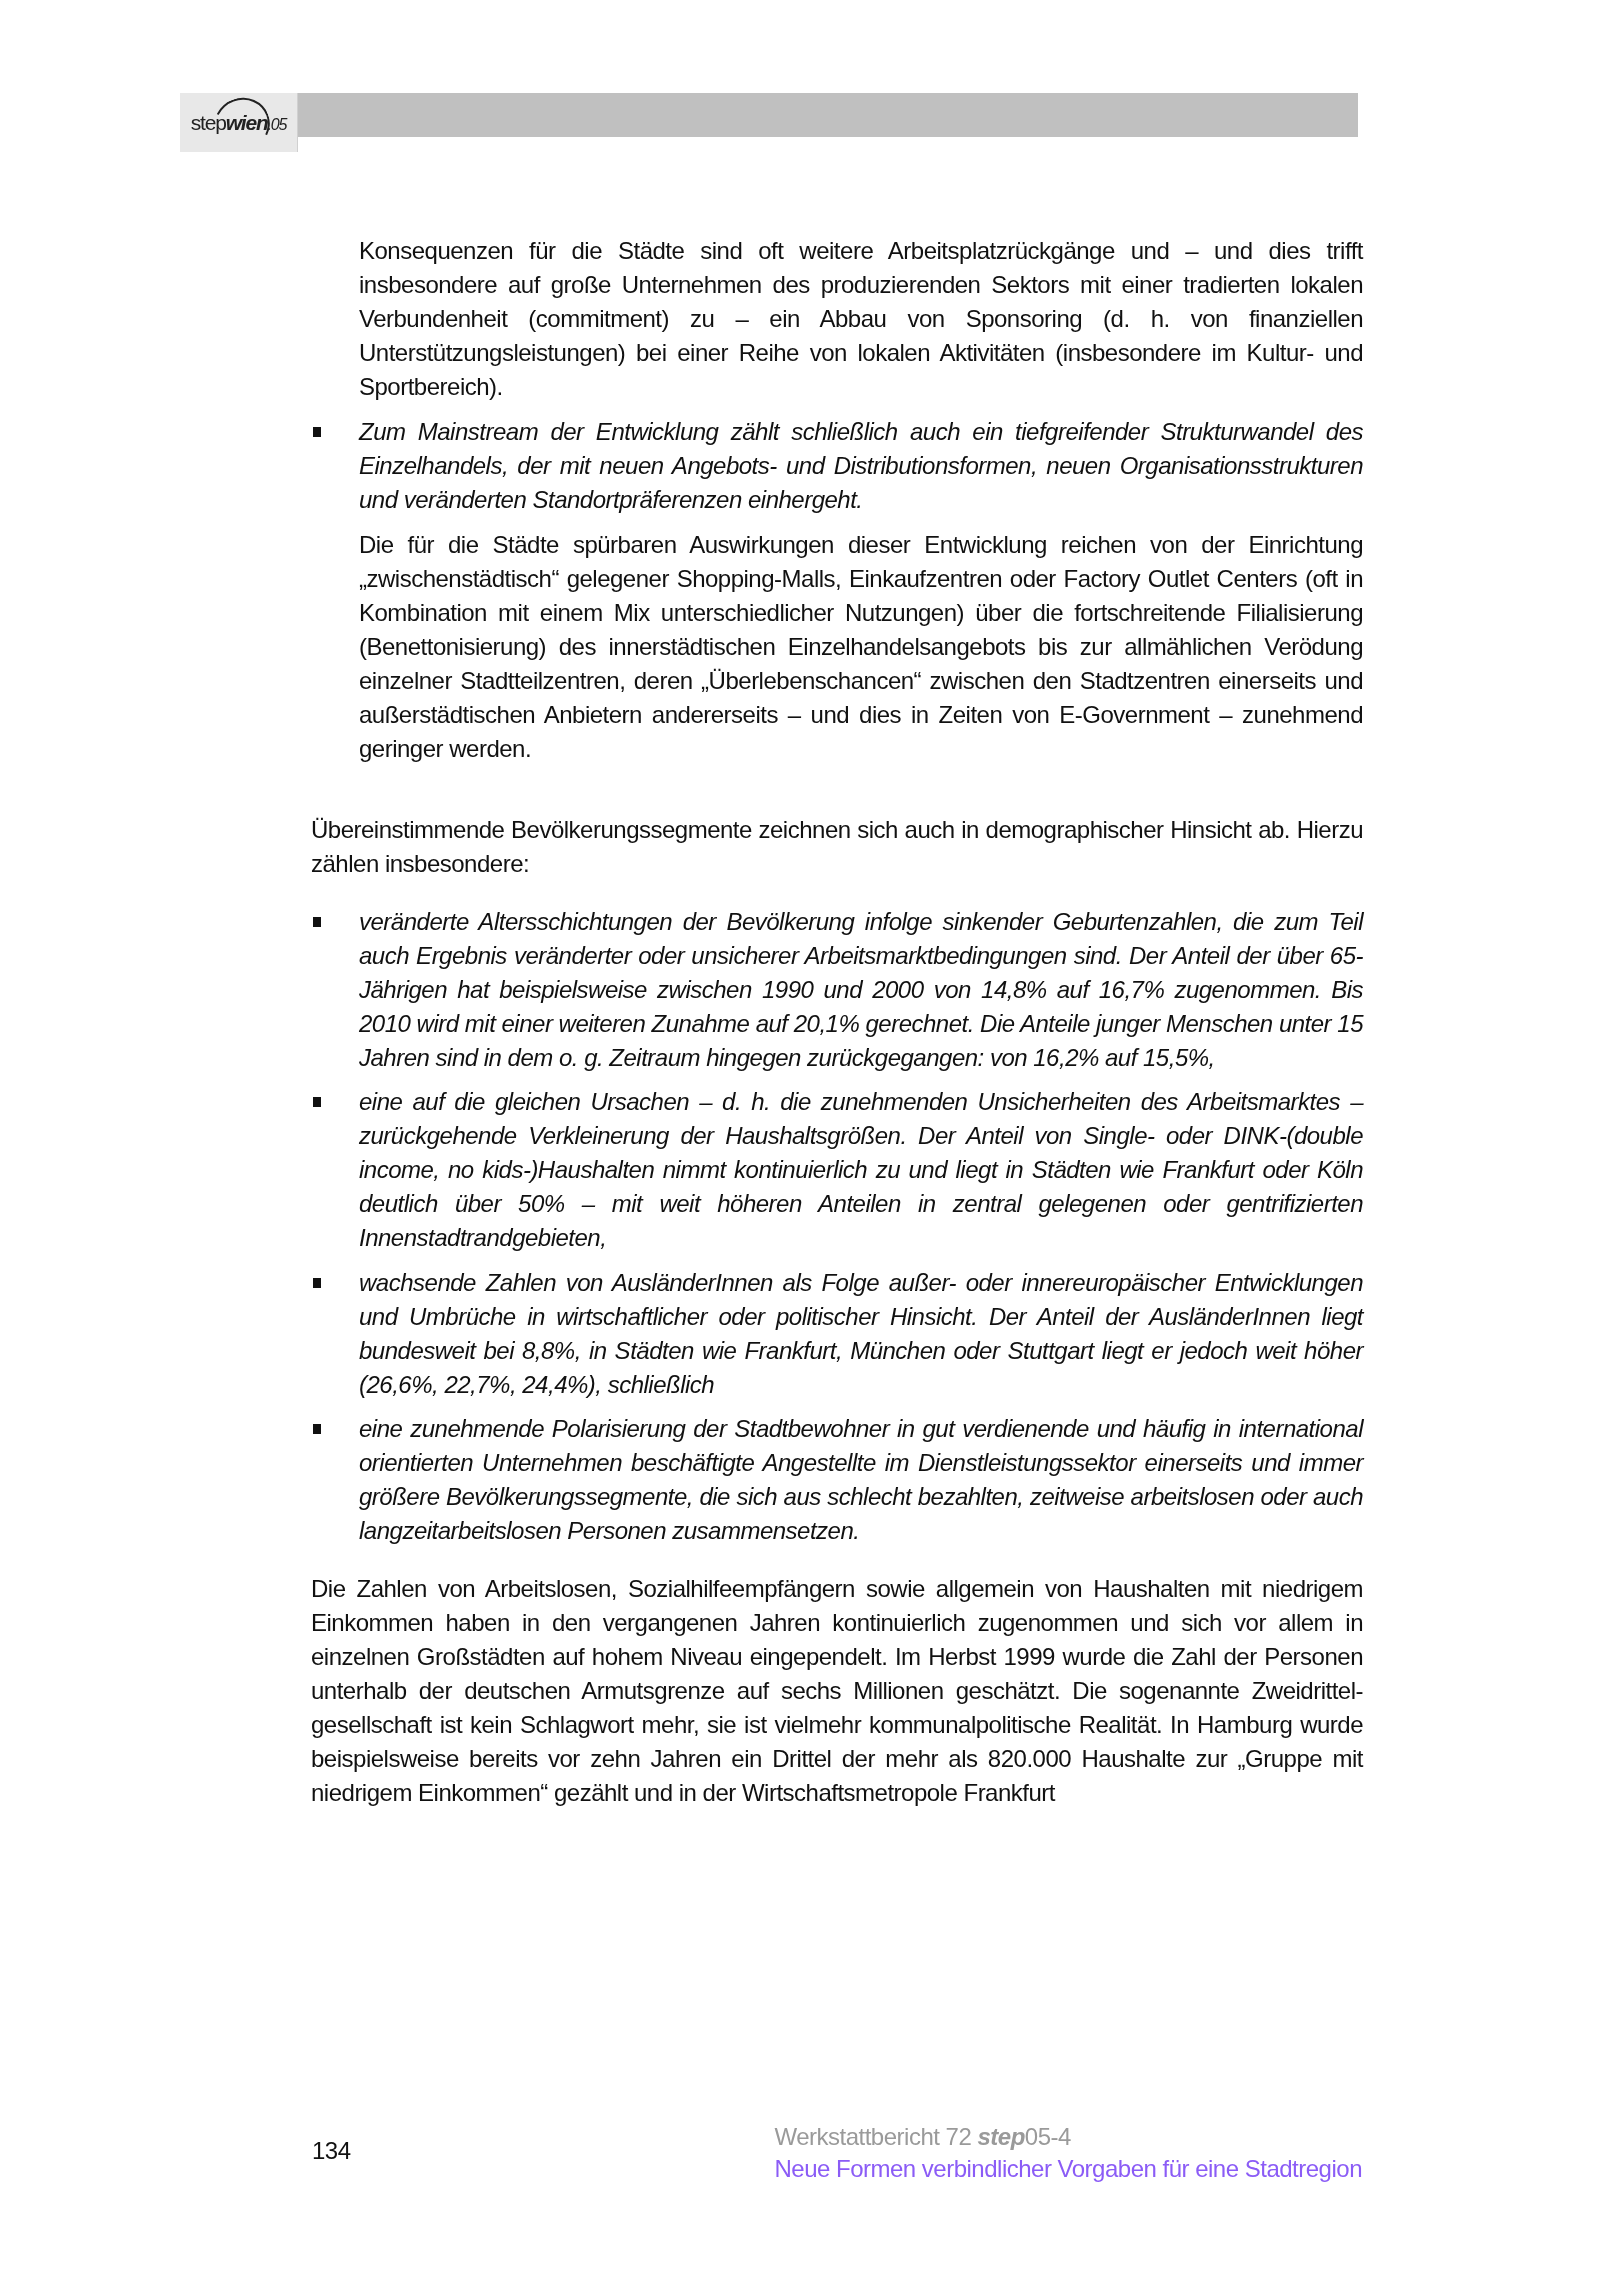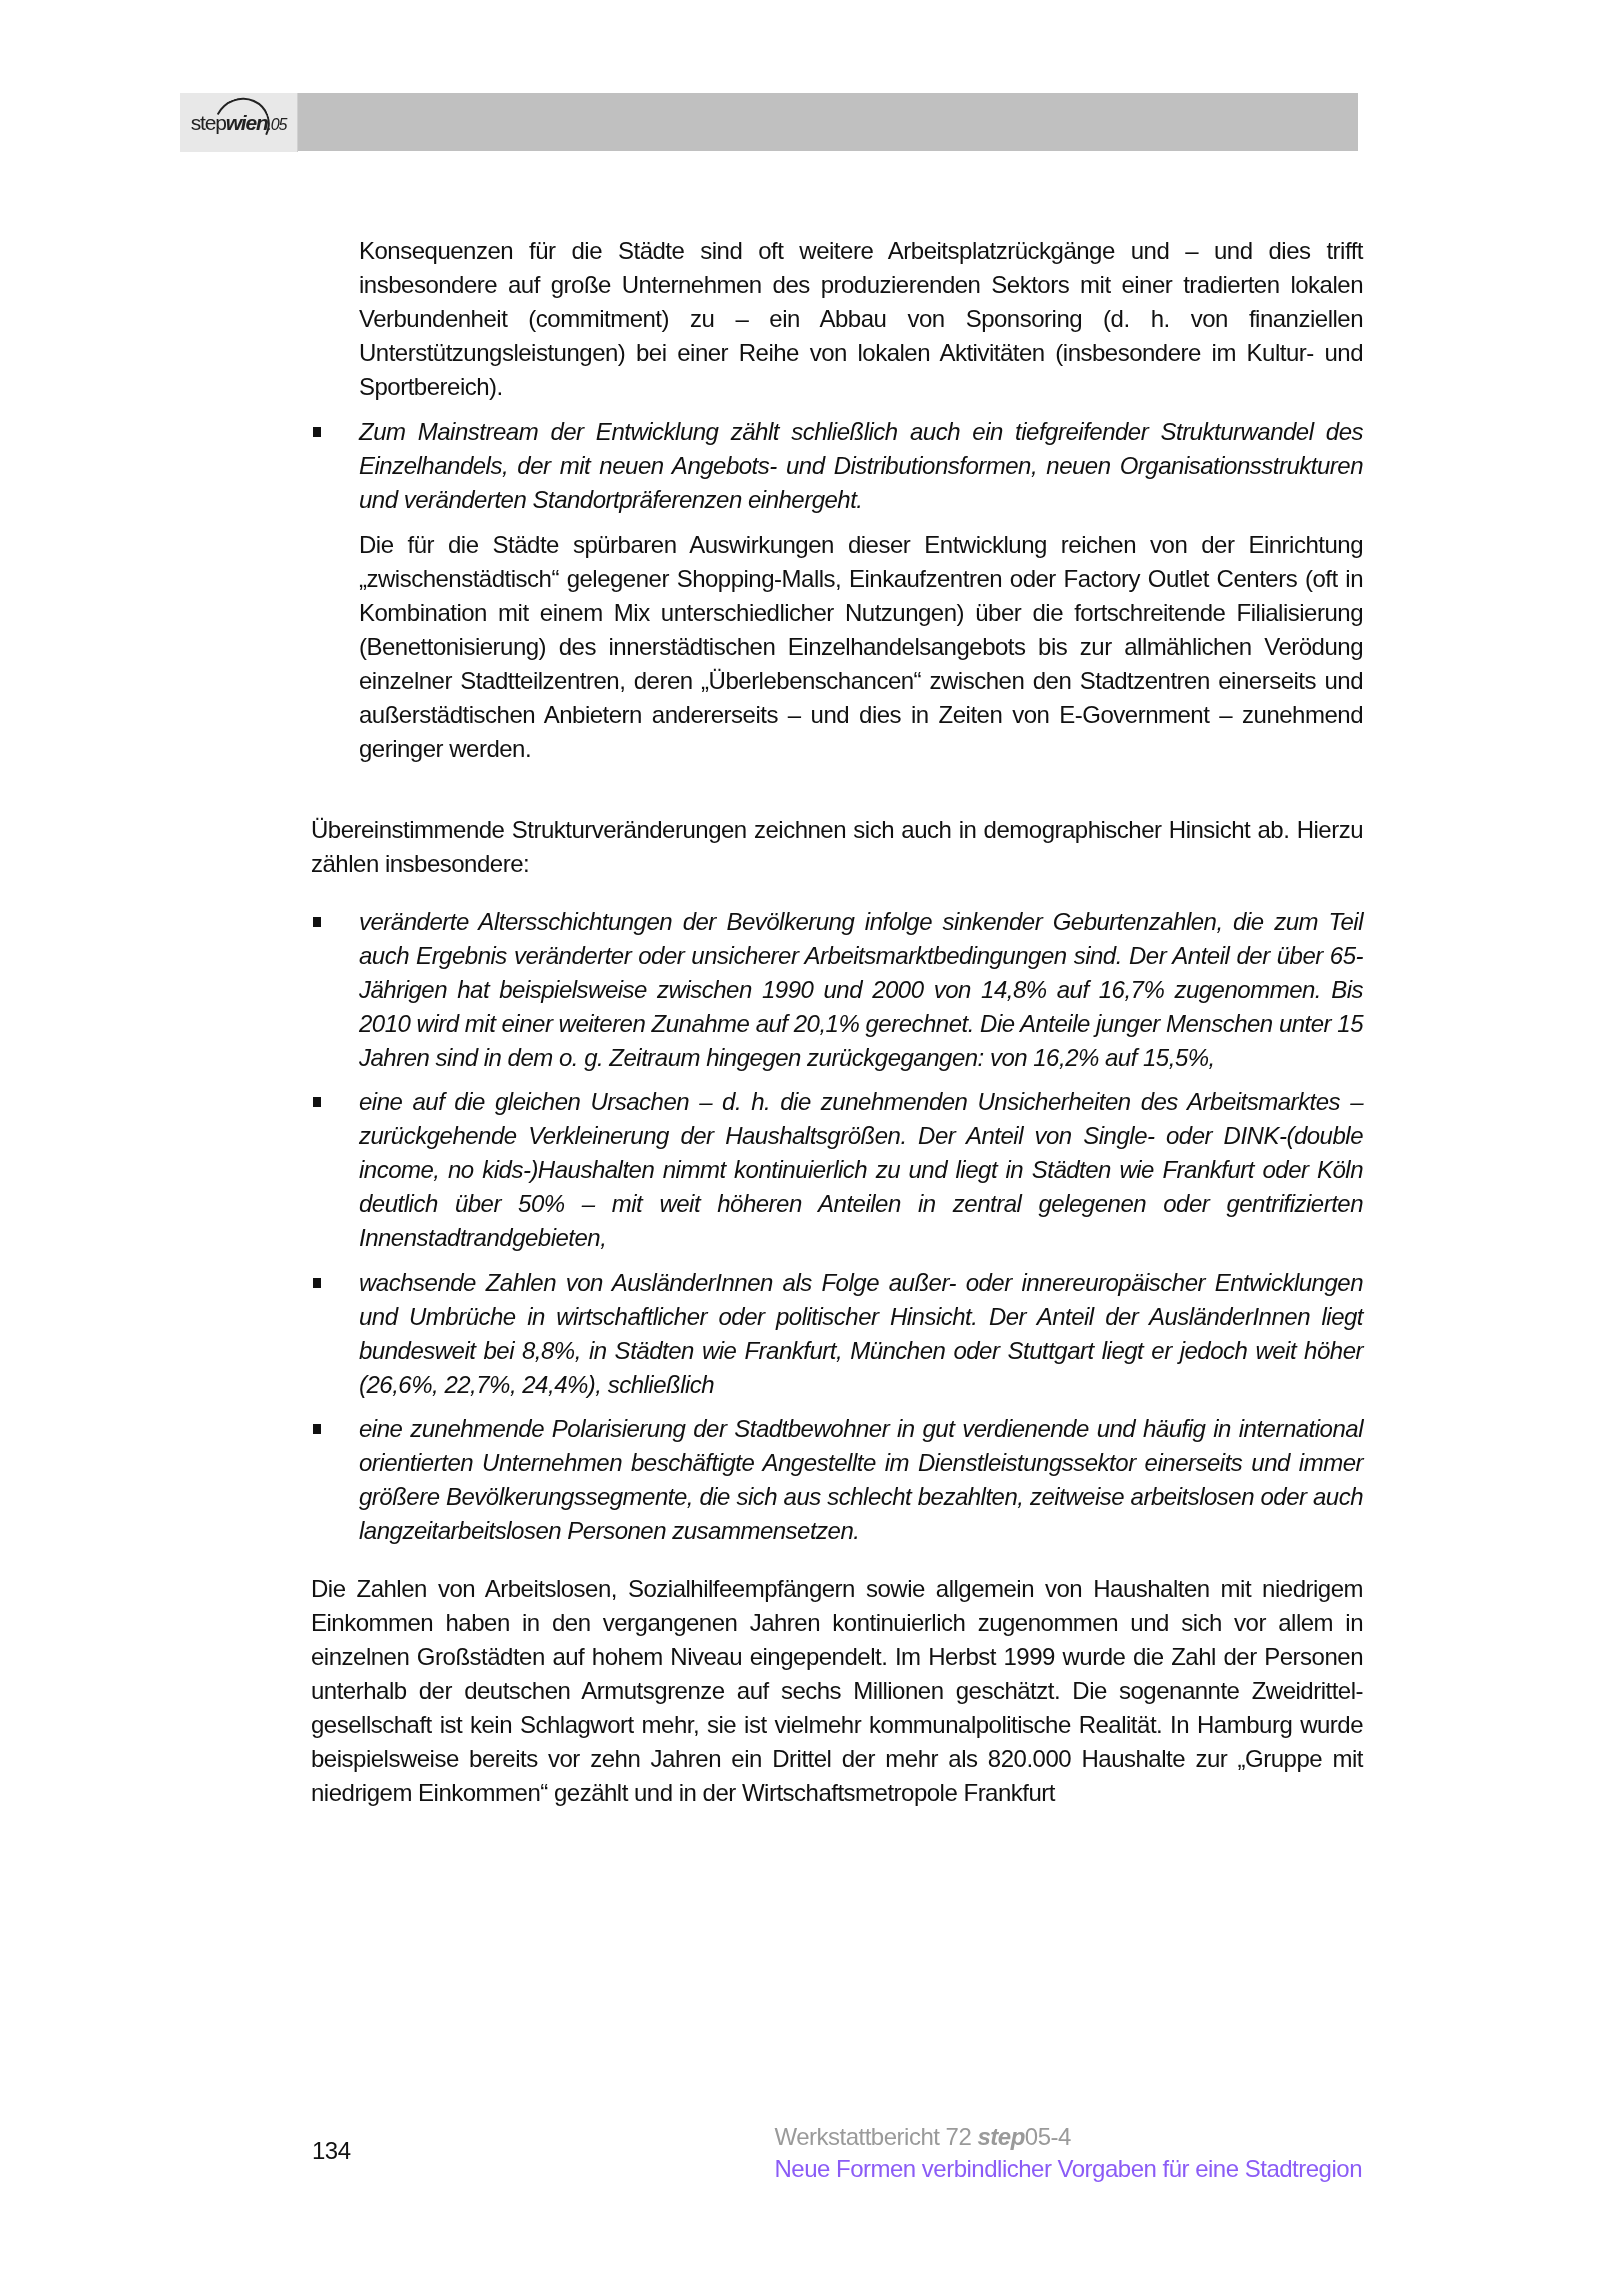--- a/index.html
+++ b/index.html
@@ -1,21 +1,21 @@
 <!DOCTYPE html>
 <html style="font-size:13px"><head>
   <meta charset="utf-8">
   <style>
     html, body { margin: 0; padding: 0; background: #ffffff; }
     body {
       width: 1622px; height: 2295px; position: relative; overflow: hidden;
       font-family: "Liberation Sans", sans-serif; color: #111111;
     }
     .header {
-      position: absolute; left: 180px; top: 93px; width: 1178px; height: 58px;
+      position: absolute; left: 180px; top: 93px; width: 1178px; height: 44px;
       display: flex; background: #c0c0c0;
     }
     .logo-box {
       width: 117px; height: 59px; background: #e8e8e8; position: relative;
       display: flex; align-items: center; justify-content: center;
       border-right: 0.8px solid #d0d0d0;
     }
     .logo-text {
       font-family: "Liberation Sans Narrow", "Liberation Sans", sans-serif;
       font-size: 21px; letter-spacing: -1.2px; color: #222; position: relative; z-index: 2;
@@ -69,21 +69,21 @@
 <div class="content">
   <p class="para indent">Konsequenzen für die Städte sind oft weitere Arbeitsplatzrückgänge und – und dies trifft insbesondere auf große Unternehmen des produzierenden Sektors mit einer tradierten lokalen Verbundenheit (commitment) zu – ein Abbau von Sponsoring (d. h. von finanziellen Unterstützungsleistungen) bei einer Reihe von lokalen Aktivitäten (insbesondere im Kultur- und Sportbereich).</p>
   <div class="gap-m"></div>
   <div class="bullet-item">
     <span class="bullet-mark"></span>
     <span>Zum Mainstream der Entwicklung zählt schließlich auch ein tiefgreifender Strukturwandel des Einzelhandels, der mit neuen Angebots- und Distributionsformen, neuen Organisationsstrukturen und veränderten Standortpräferenzen einhergeht.</span>
   </div>
   <div class="gap-s"></div>
   <p class="para indent">Die für die Städte spürbaren Auswirkungen dieser Entwicklung reichen von der Einrichtung „zwischenstädtisch“ gelegener Shopping-Malls, Einkaufzentren oder Factory Outlet Centers (oft in Kombination mit einem Mix unterschiedlicher Nutzungen) über die fortschreitende Filialisierung (Benettonisierung) des innerstädtischen Einzelhandelsangebots bis zur allmählichen Verödung einzelner Stadtteilzentren, deren „Überlebenschancen“ zwischen den Stadtzentren einerseits und außerstädtischen Anbietern andererseits – und dies in Zeiten von E-Government – zunehmend geringer werden.</p>
   <div class="gap-l"></div>
-  <p class="para">Übereinstimmende Strukturveränderungen zeichnen sich auch in demographischer Hinsicht ab. Hierzu zählen insbesondere:</p>
+  <p class="para">Übereinstimmende Bevölkerungssegmente zeichnen sich auch in demographischer Hinsicht ab. Hierzu zählen insbesondere:</p>
   <div class="gap-l" style="height:24px"></div>
   <div class="bullet-item">
     <span class="bullet-mark"></span>
     <span>veränderte Altersschichtungen der Bevölkerung infolge sinkender Geburtenzahlen, die zum Teil auch Ergebnis veränderter oder unsicherer Arbeitsmarktbedingungen sind. Der Anteil der über 65-Jährigen hat beispielsweise zwischen 1990 und 2000 von 14,8% auf 16,7% zugenommen. Bis 2010 wird mit einer weiteren Zunahme auf 20,1% gerechnet. Die Anteile junger Menschen unter 15 Jahren sind in dem o. g. Zeitraum hingegen zurückgegangen: von 16,2% auf 15,5%,</span>
   </div>
   <div class="gap-s"></div>
   <div class="bullet-item">
     <span class="bullet-mark"></span>
     <span>eine auf die gleichen Ursachen – d. h. die zunehmenden Unsicherheiten des Arbeitsmarktes – zurückgehende Verkleinerung der Haushaltsgrößen. Der Anteil von Single- oder DINK-(double income, no kids-)Haushalten nimmt kontinuierlich zu und liegt in Städten wie Frankfurt oder Köln deutlich über 50% – mit weit höheren Anteilen in zentral gelegenen oder gentrifizierten Innenstadtrandgebieten,</span>
   </div>

